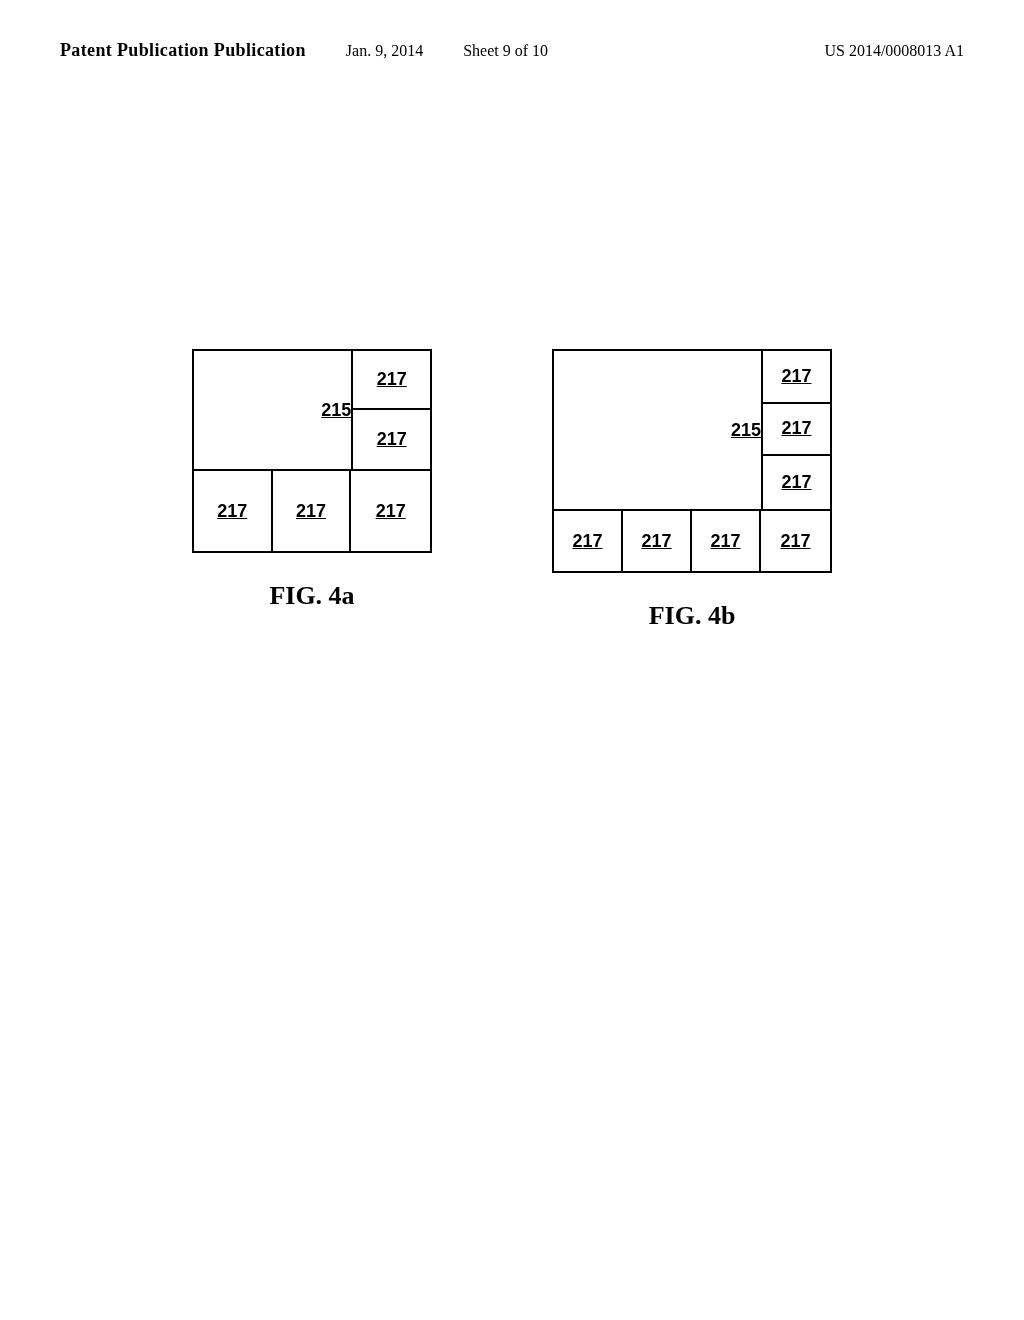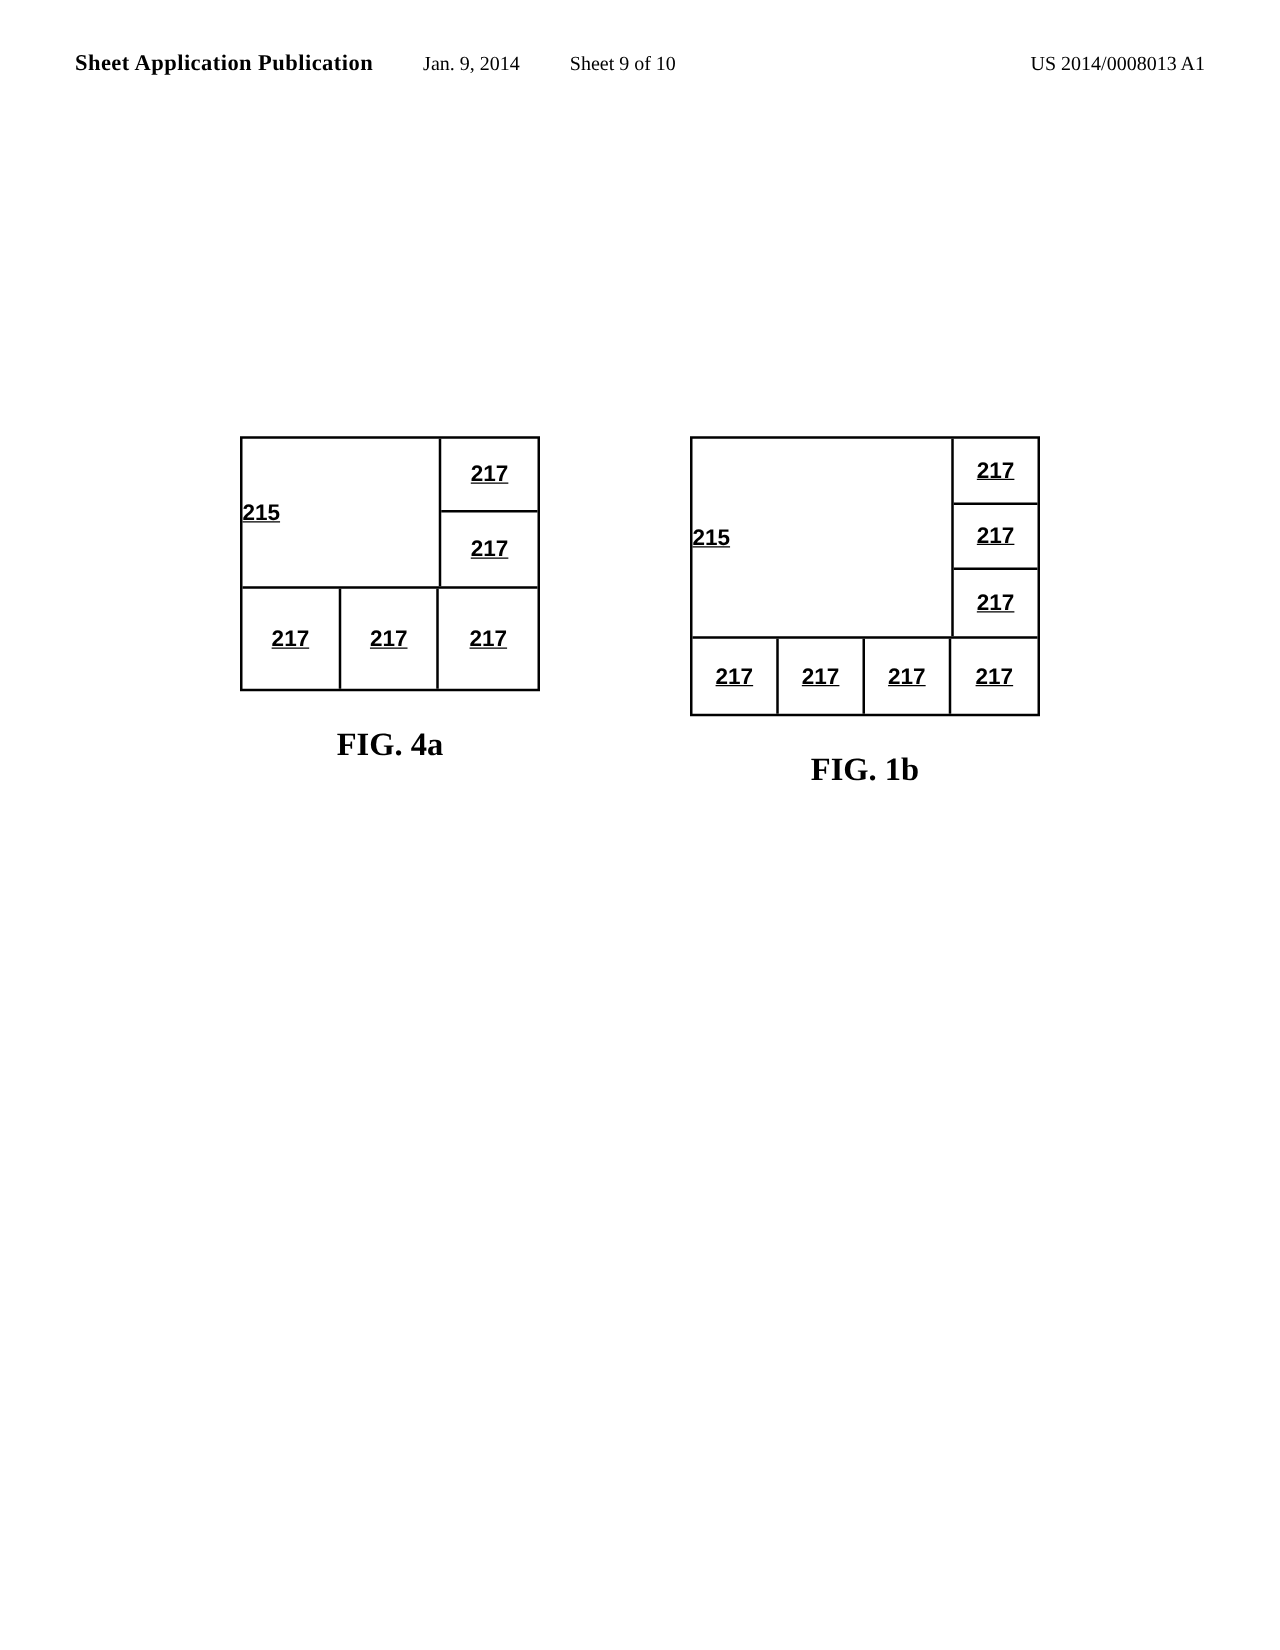--- a/index.html
+++ b/index.html
@@ -118,21 +118,21 @@
       justify-content: center;
     }
 
     .row-right-cell:first-child {
       border-bottom: 2px solid #000;
     }
 
     .row-215 {
       display: flex;
       align-items: center;
-      justify-content: flex-start;
+      justify-content: flex-end;
     }
 
     .row-bottom-cell {
       display: flex;
       align-items: center;
       justify-content: center;
       border-right: 2px solid #000;
     }
 
     .row-bottom-cell:last-child {
@@ -184,21 +184,21 @@
     .row-bottom-cell-4b:last-child {
       border-right: none;
     }
   </style>
 </head>
 <body>
 
 <div class="page">
 
   <div class="header">
-    <span class="header-title">Sheet Application Publication</span>
+    <span class="header-title">Patent Publication Publication</span>
     <span class="header-date">Jan. 9, 2014</span>
     <span class="header-sheet">Sheet 9 of 10</span>
     <span class="header-patent">US 2014/0008013 A1</span>
   </div>
 
   <div class="content">
 
     <div class="figure-container">
 
       <div class="diagram-4a-container">
@@ -267,17 +267,17 @@
           </div>
           <div class="row-bottom-cell-4b">
             <span class="cell-label">217</span>
           </div>
           <div class="row-bottom-cell-4b">
             <span class="cell-label">217</span>
           </div>
         </div>
       </div>
 
-      <span class="figure-label">FIG. 1b</span>
+      <span class="figure-label">FIG. 4b</span>
     </div>
 
   </div>
 </div>
 
 </body></html>

